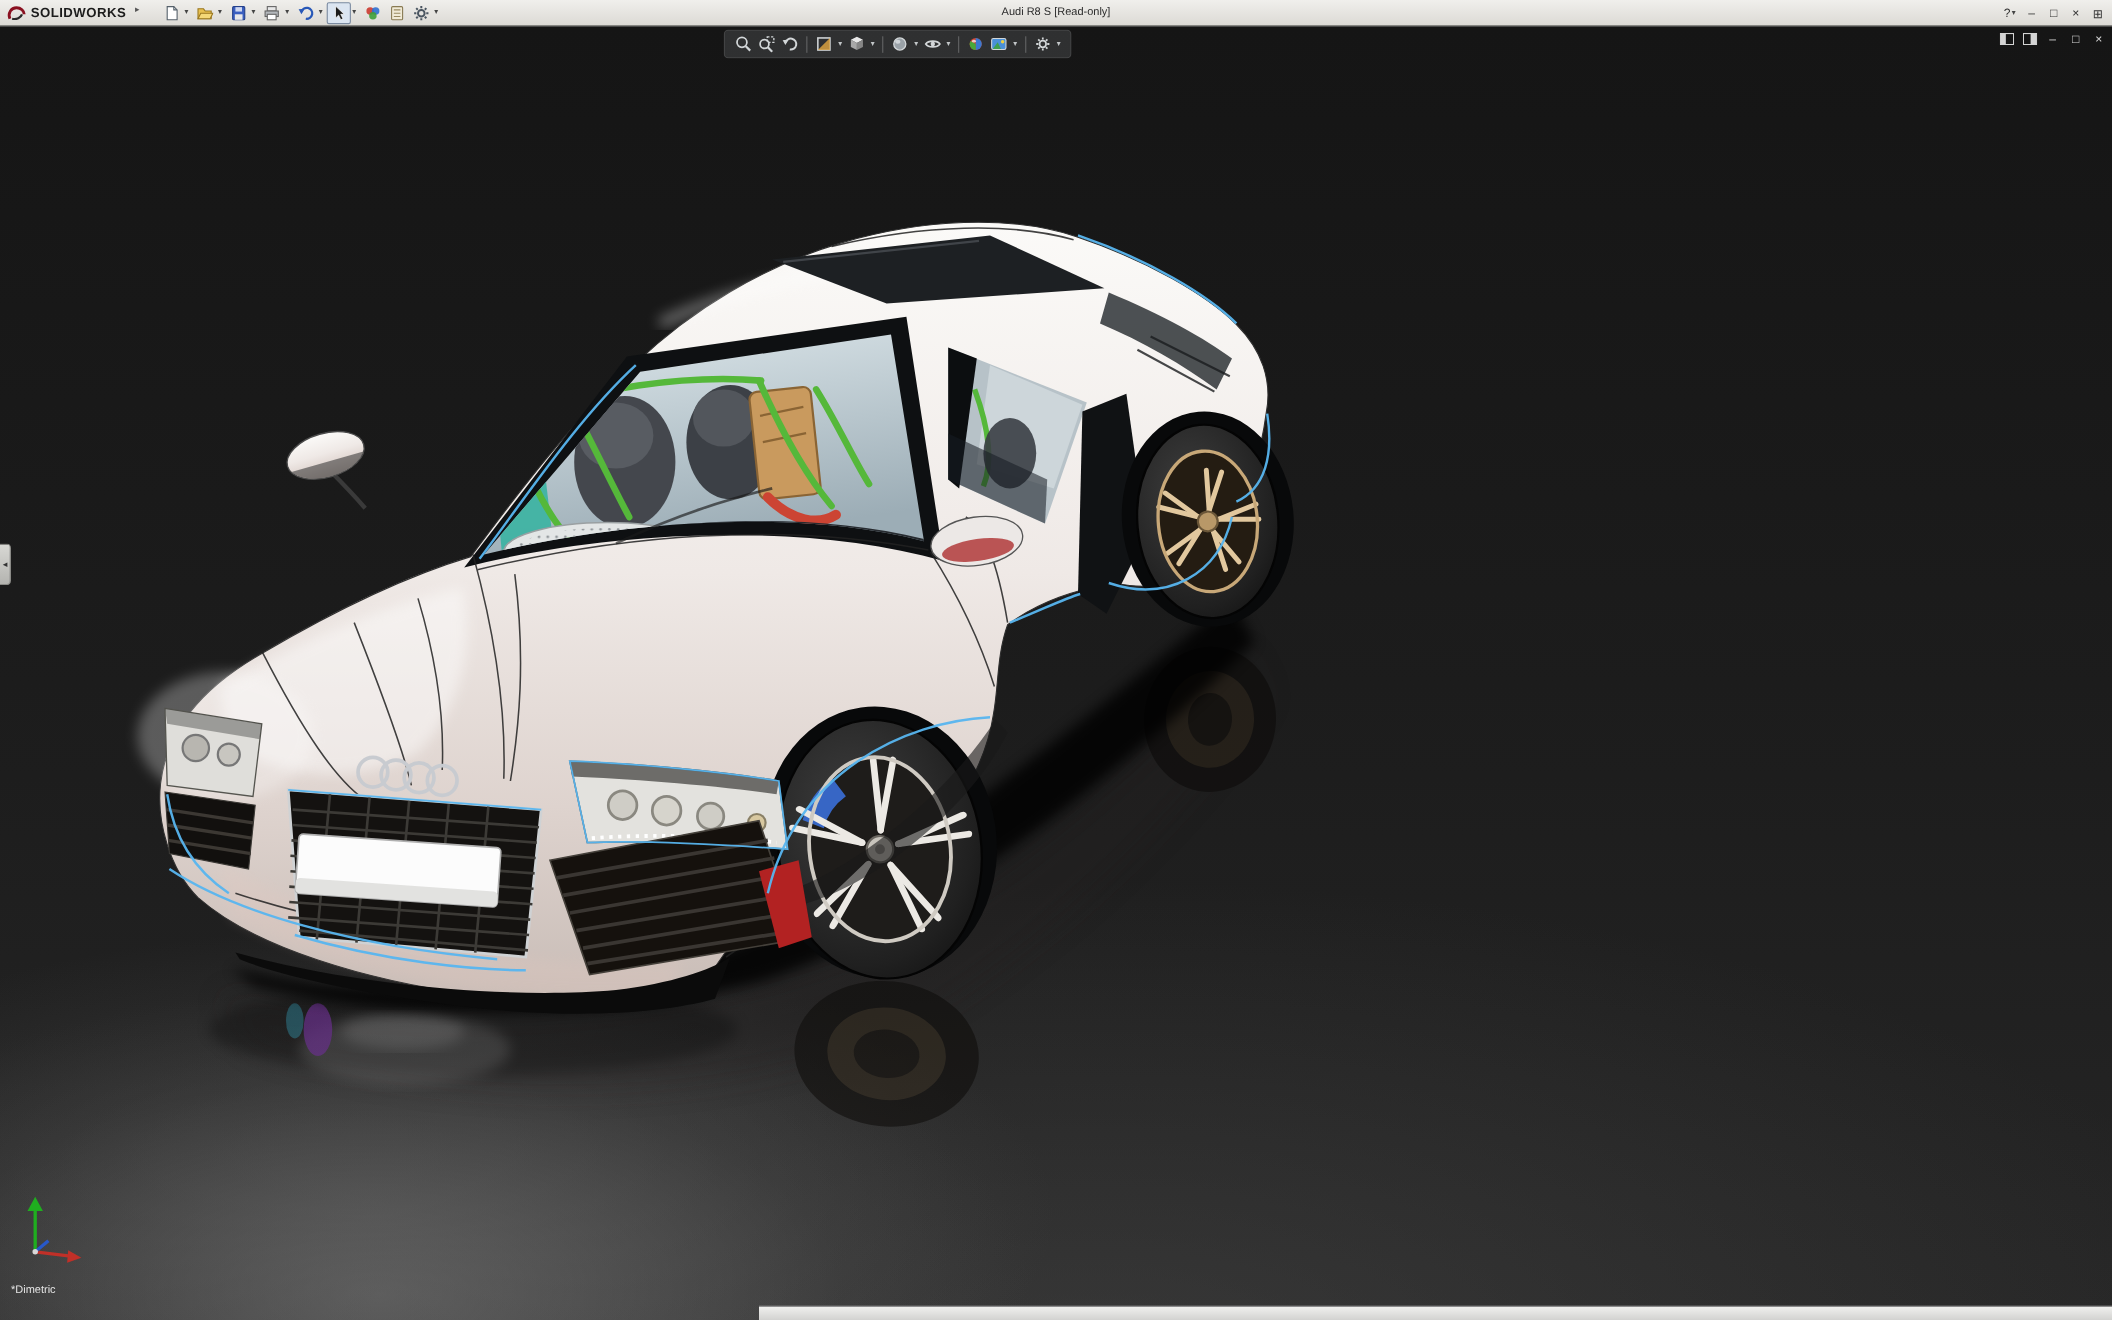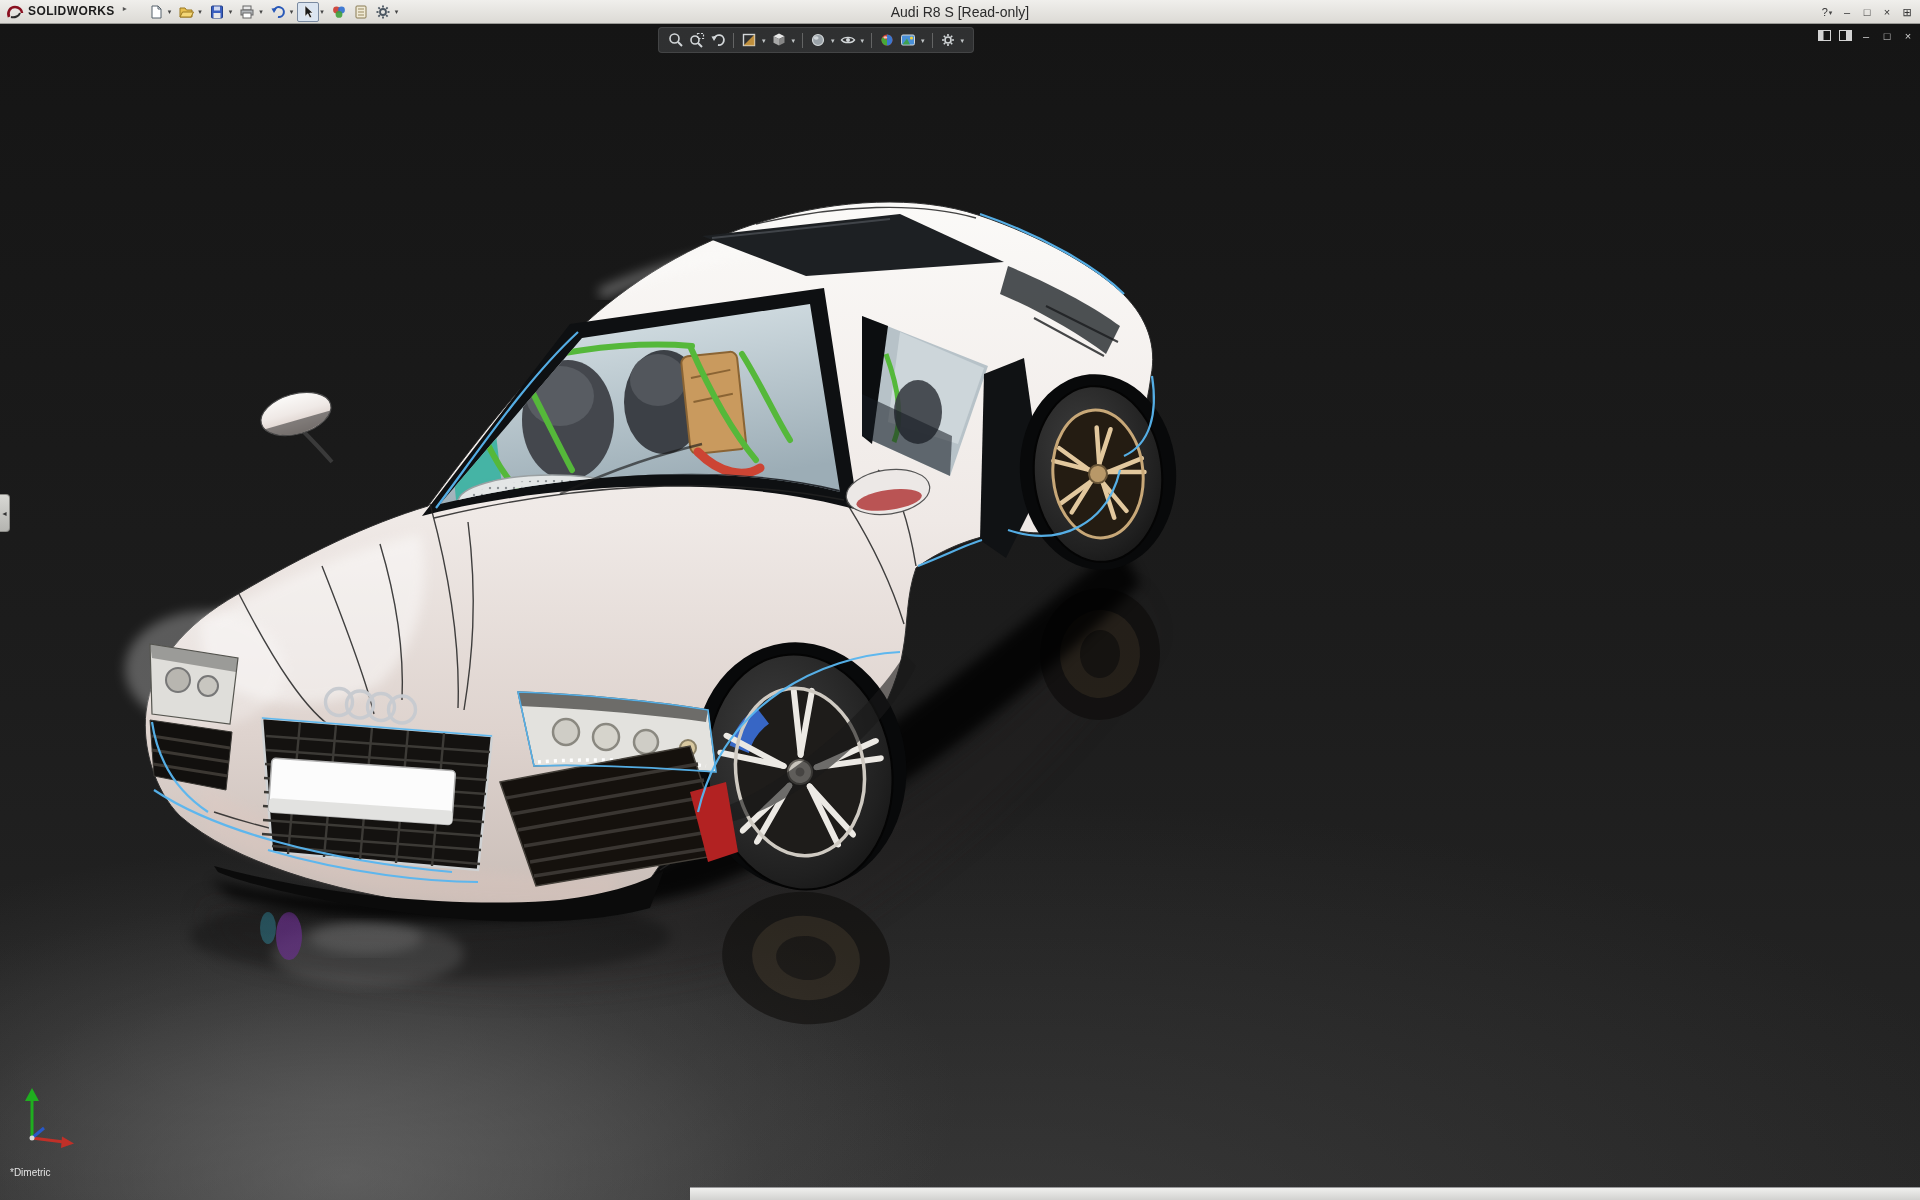--- a/index.html
+++ b/index.html
@@ -19,21 +19,21 @@
   .menu-expand { font-size:8px; color:#555; margin-left:4px; }
   .toolbar { display:flex; align-items:center; margin-left:18px; }
   .tbtn {
     width:22px; height:20px; border:1px solid transparent; background:transparent;
     display:flex; align-items:center; justify-content:center; cursor:default; padding:0;
   }
   .tbtn.pressed { border:1px solid #7a8aa0; background:#dbe5f1; border-radius:2px; }
   .caret { font-size:7px; color:#444; margin:0 4px 0 1px; line-height:1; }
   .apptitle {
     position:absolute; left:50%; transform:translateX(-50%);
-    font-size:14px; color:#2b2b2b; white-space:nowrap;
+    font-size:10px; color:#2b2b2b; white-space:nowrap;
   }
   .win-controls { position:absolute; right:4px; top:0; height:24px; display:flex; align-items:center; gap:2px; }
   .wbtn {
     min-width:18px; height:18px; border:none; background:transparent; color:#333;
     font-size:11px; display:flex; align-items:center; justify-content:center; cursor:default;
   }
   .wbtn .caret { margin:0 0 0 1px; }
 
   
   .viewport {

